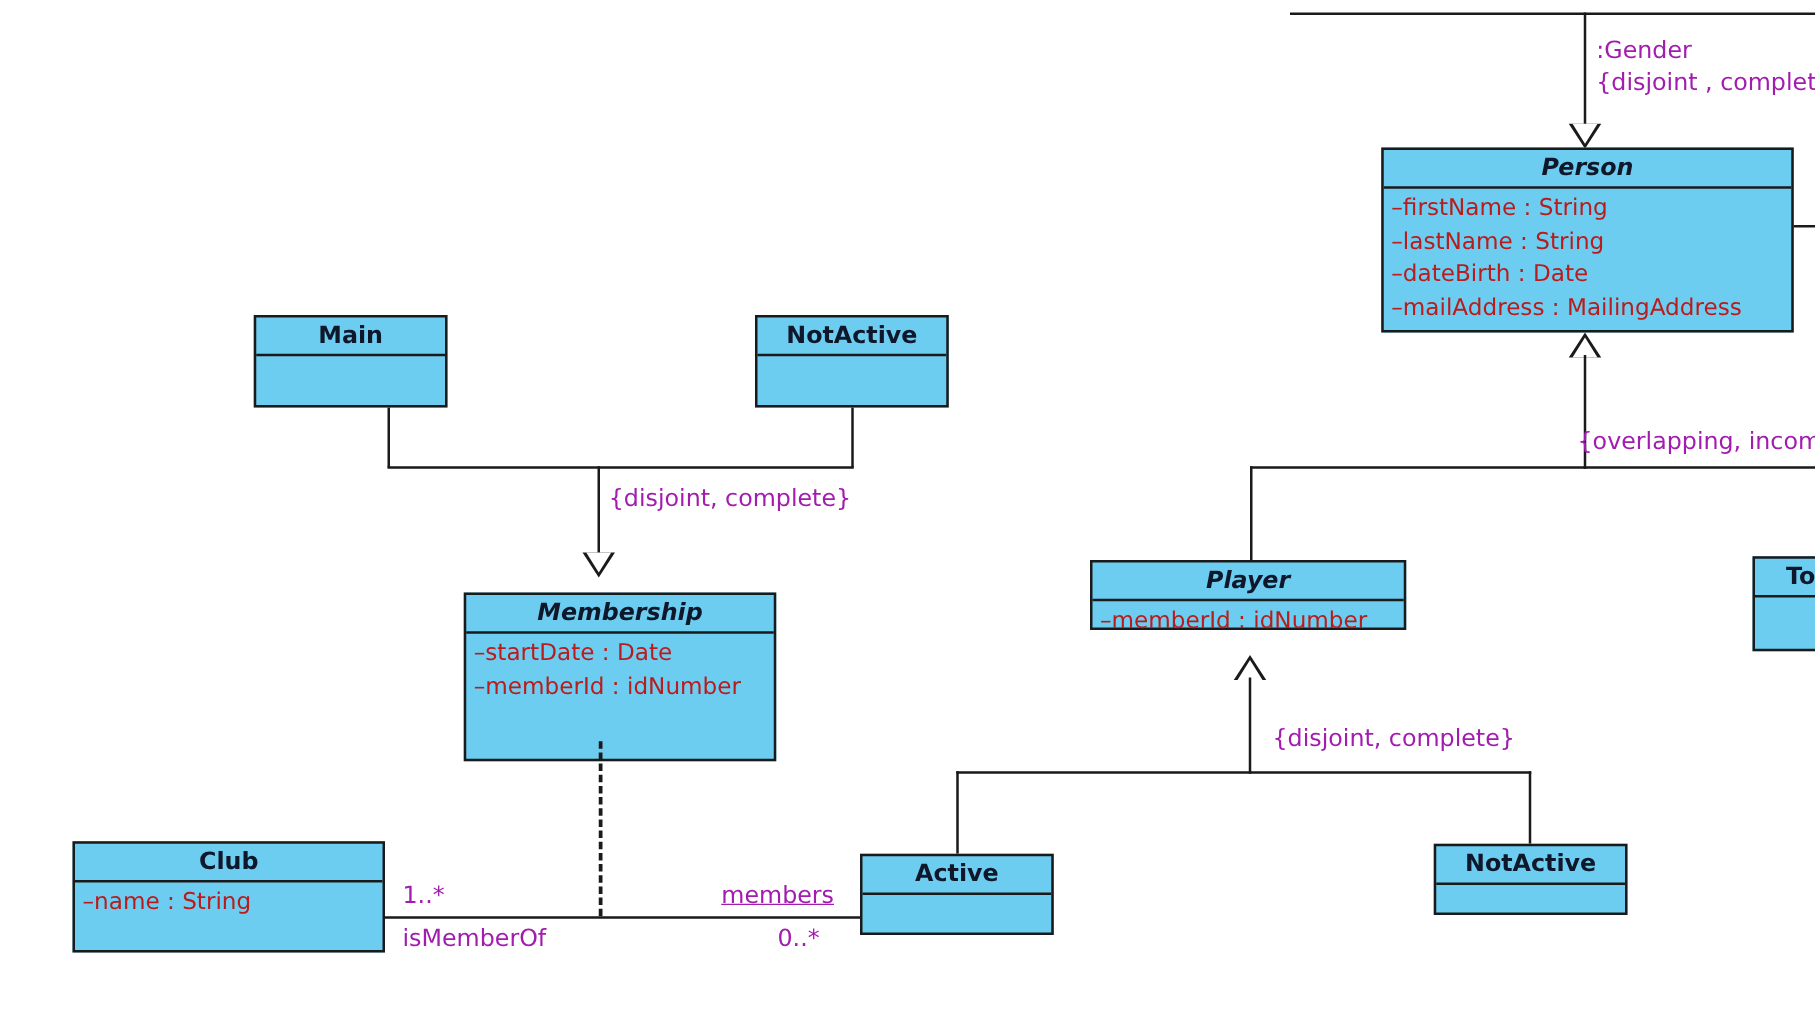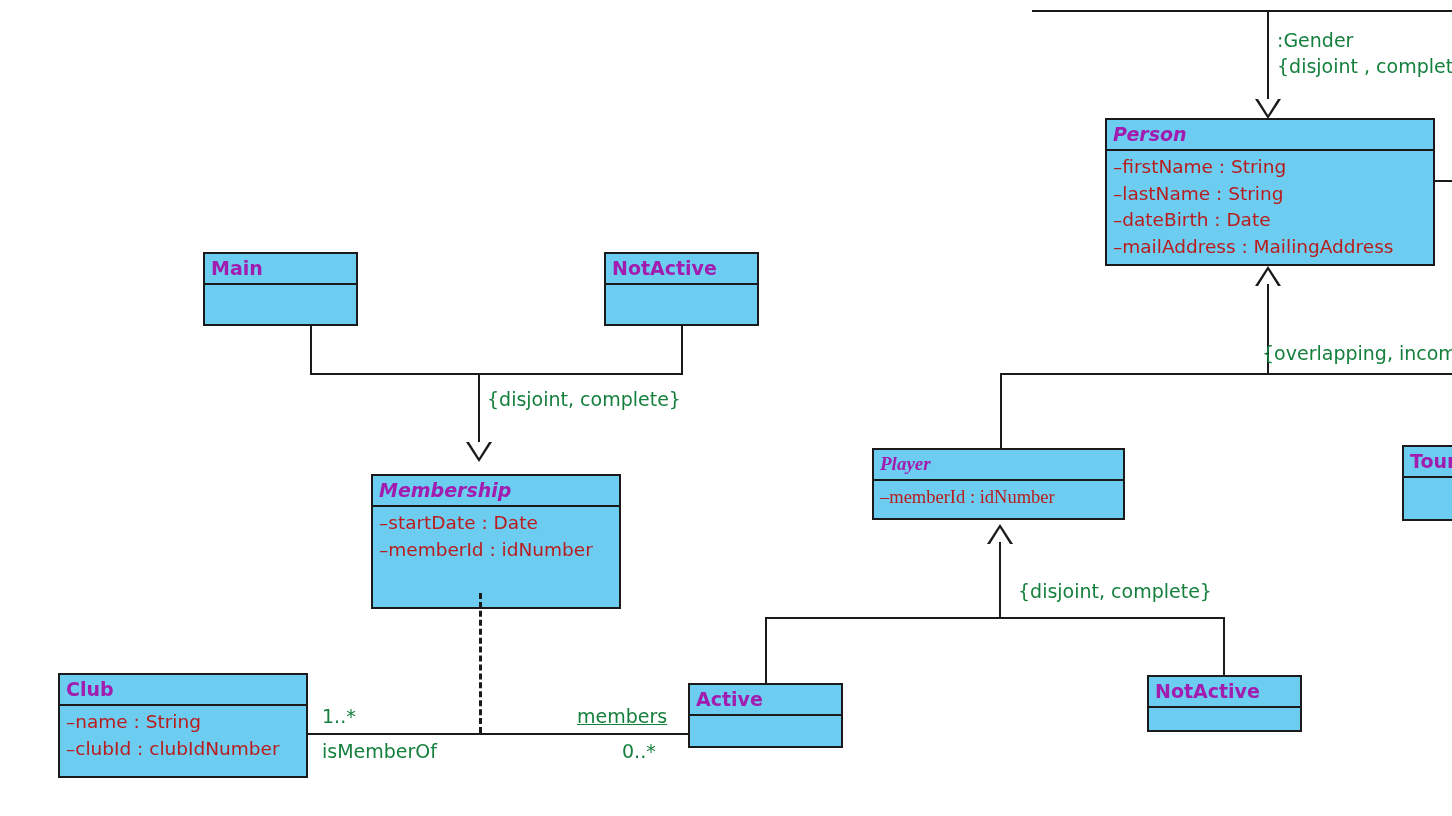--- a/index.html
+++ b/index.html
@@ -18,23 +18,24 @@
   }
   
   .uml-class {
     position: absolute;
     box-sizing: border-box;
     background: #6CCDF0;
     border: 2px solid #1a1a1a;
   }
   .uml-name {
     box-sizing: border-box;
+    text-align: center;
     font-size: 19px;
     font-weight: bold;
-    color: #a21caf;
+    color: #0f172a;
     padding: 3px 6px 4px 6px;
     border-bottom: 2px solid #1a1a1a;
     white-space: nowrap;
     overflow: hidden;
   }
   .uml-name.abstract { font-style: italic; }
   .uml-attrs {
     box-sizing: border-box;
     padding: 3px 5px 4px 6px;
   }
@@ -101,21 +102,21 @@
     left: -10px; top: 4px;
     width: 0; height: 0;
     border-left: 10px solid transparent;
     border-right: 10px solid transparent;
     border-bottom: 16px solid #ffffff;
   }
   
   .dlabel {
     position: absolute;
     font-size: 19px;
-    color: #15803d;
+    color: #a21caf;
     white-space: nowrap;
     line-height: 26px;
   }
 </style>
 </head>
 <body>
 
 <div id="canvas">
 
   <div class="ln-h" style="left:1032px; top:10px; width:420px;"></div>
@@ -136,21 +137,21 @@
 
   <div class="ln-h" style="left:1435px; top:180px; width:17px;"></div>
 
   <div class="tri-up" style="left:1268px; top:266px;"></div>
   <div class="ln-v" style="left:1267px; top:284px; height:91px;"></div>
   <div class="ln-h" style="left:1000px; top:373px; width:269px;"></div>
   <div class="ln-v" style="left:1000px; top:373px; height:75px;"></div>
   <div class="ln-h" style="left:1267px; top:373px; width:185px;"></div>
   <div class="dlabel" style="left:1262px; top:340px;">{overlapping, incom</div>
 
-  <div class="uml-class" style="left:872px; top:448px; width:253px; height:72px;font-family:Liberation Serif, serif;">
+  <div class="uml-class" style="left:872px; top:448px; width:253px; height:56px;">
     <div class="uml-name abstract">Player</div>
     <div class="uml-attrs">
       <div class="uml-attr">–memberId : idNumber</div>
     </div>
   </div>
 
   <div class="tri-up" style="left:1000px; top:524px;"></div>
   <div class="ln-v" style="left:999px; top:542px; height:77px;"></div>
   <div class="ln-h" style="left:765px; top:617px; width:460px;"></div>
   <div class="ln-v" style="left:765px; top:617px; height:66px;"></div>
@@ -187,25 +188,24 @@
   <div class="uml-class" style="left:371px; top:474px; width:250px; height:135px;">
     <div class="uml-name abstract">Membership</div>
     <div class="uml-attrs">
       <div class="uml-attr">–startDate : Date</div>
       <div class="uml-attr">–memberId : idNumber</div>
     </div>
   </div>
 
   <div class="ln-dash" style="left:479px; top:593px; height:140px;"></div>
 
-  <div class="uml-class" style="left:58px; top:673px; width:250px; height:105px;">
+  <div class="uml-class" style="left:58px; top:673px; width:250px; height:89px;">
     <div class="uml-name">Club</div>
     <div class="uml-attrs">
       <div class="uml-attr">–name : String</div>
-      <div class="uml-attr">–clubId : clubIdNumber</div>
     </div>
   </div>
 
   <div class="ln-h" style="left:308px; top:733px; width:381px;"></div>
   <div class="dlabel" style="left:322px; top:703px;">1..*</div>
   <div class="dlabel" style="left:322px; top:738px;">isMemberOf</div>
   <div class="dlabel" style="left:577px; top:703px;text-decoration:underline;">members</div>
   <div class="dlabel" style="left:622px; top:738px;">0..*</div>
 
   <div class="uml-class" style="left:1402px; top:445px; width:100px; height:76px;">

